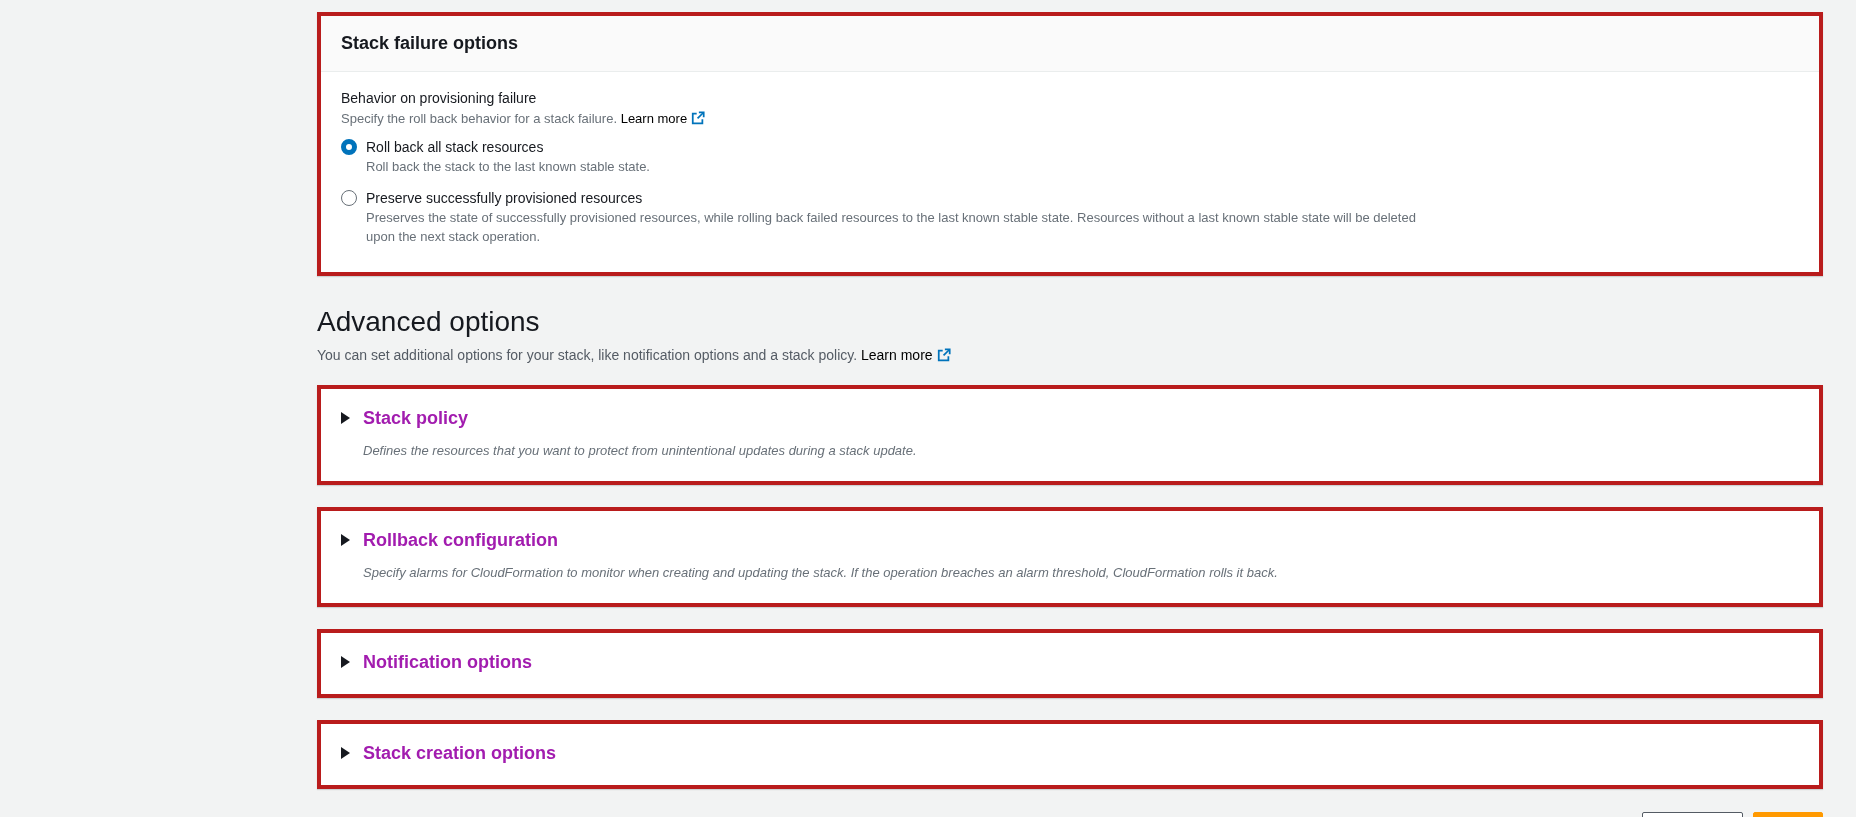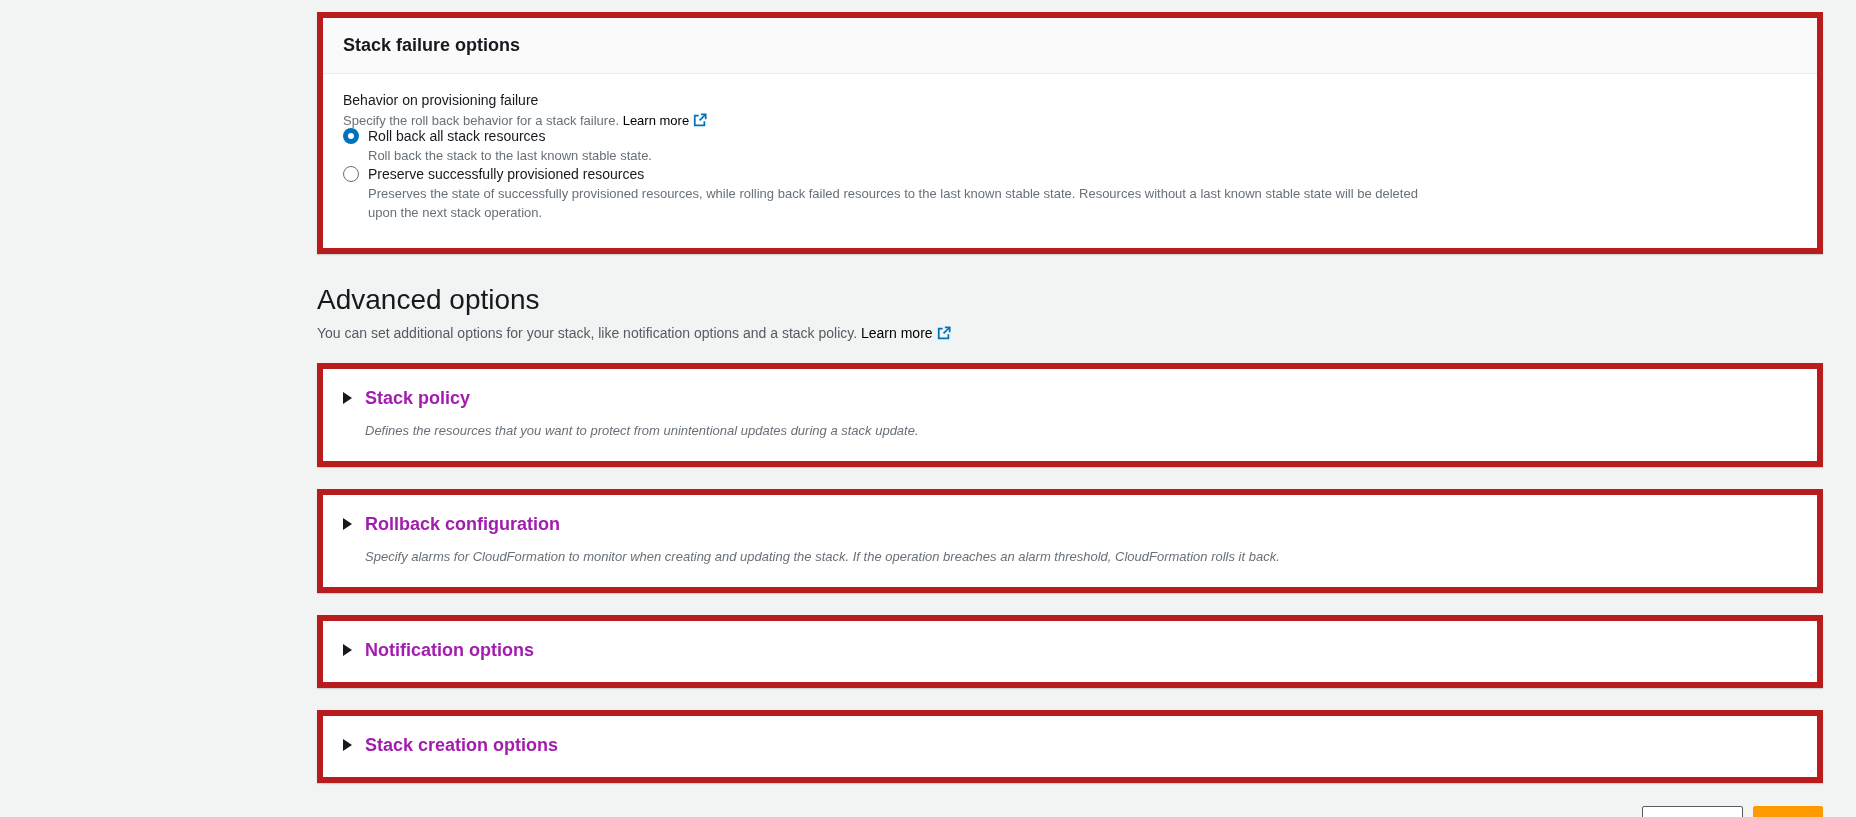--- a/index.html
+++ b/index.html
@@ -9,41 +9,41 @@
     background: #f2f3f3;
     font-family: "Liberation Sans", sans-serif;
     color: #16191f;
     -webkit-font-smoothing: antialiased;
   }
   .page { width: 1506px; margin-left: 317px; padding-top: 12px; }
 
   
   .card {
     background: #fff;
-    border: 6px solid #b91c1c;
+    border: 4px solid #b91c1c;
     box-shadow: 0 1px 1px 0 rgba(0,28,36,0.15);
     border-radius: 0;
   }
   .card-header {
     background: #fafafa;
     border-bottom: 1px solid #eaeded;
     padding: 17px 20px;
   }
   .card-title { margin: 0; font-size: 18px; font-weight: 700; color: #16191f; }
   .card-body { padding: 18px 20px 25px 20px; }
 
   .field-label { font-size: 14px; color: #16191f; }
   .small { font-size: 13px; color: #687078; }
   .field-desc { margin-top: 5px; }
   .link { color: #000000; text-decoration: none; cursor: pointer; }
   .ext-icon { display: inline-block; vertical-align: -2px; margin-left: 4px; }
   .ext-icon svg { display: block; }
 
   
-  .radio-option { }
+  .radio-option { margin-top: 13px; }
   .radio-line { display: flex; align-items: center; gap: 9px; }
   .radio-circle {
     width: 16px; height: 16px; flex: none;
     border-radius: 50%; background: #fff;
     border: 1px solid #687078; cursor: pointer;
   }
   .radio-circle.checked { border: 5px solid #0073bb; }
   .radio-label { font-size: 14px; color: #16191f; cursor: pointer; }
   .radio-desc { margin: 3px 0 0 25px; line-height: 1.45; max-width: 1080px; }
 

